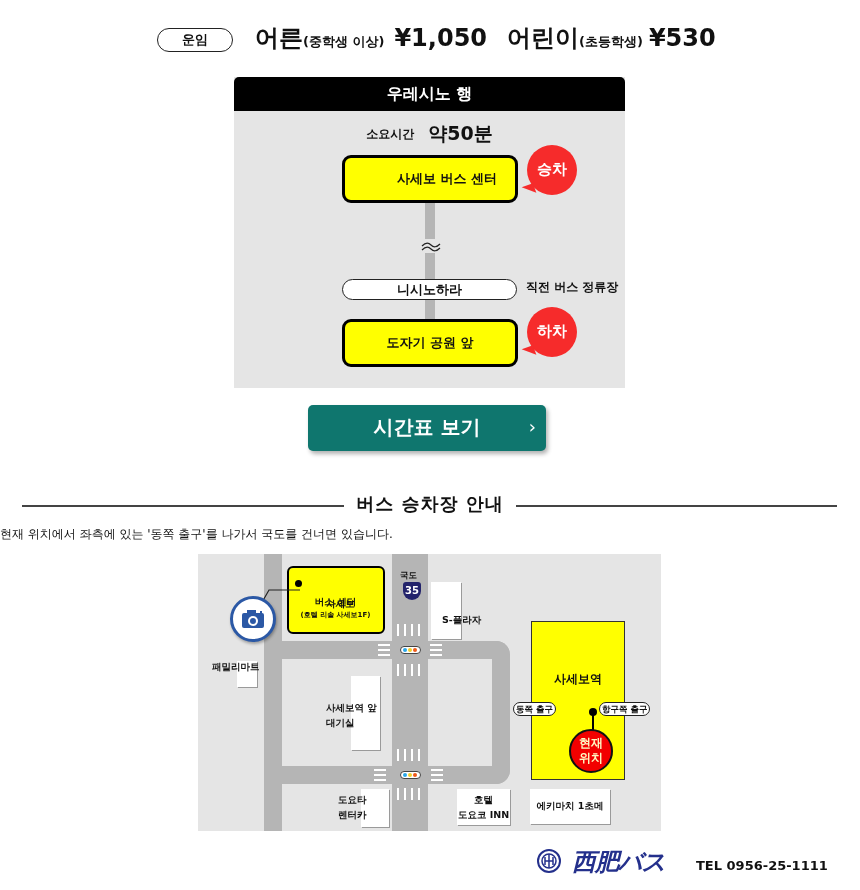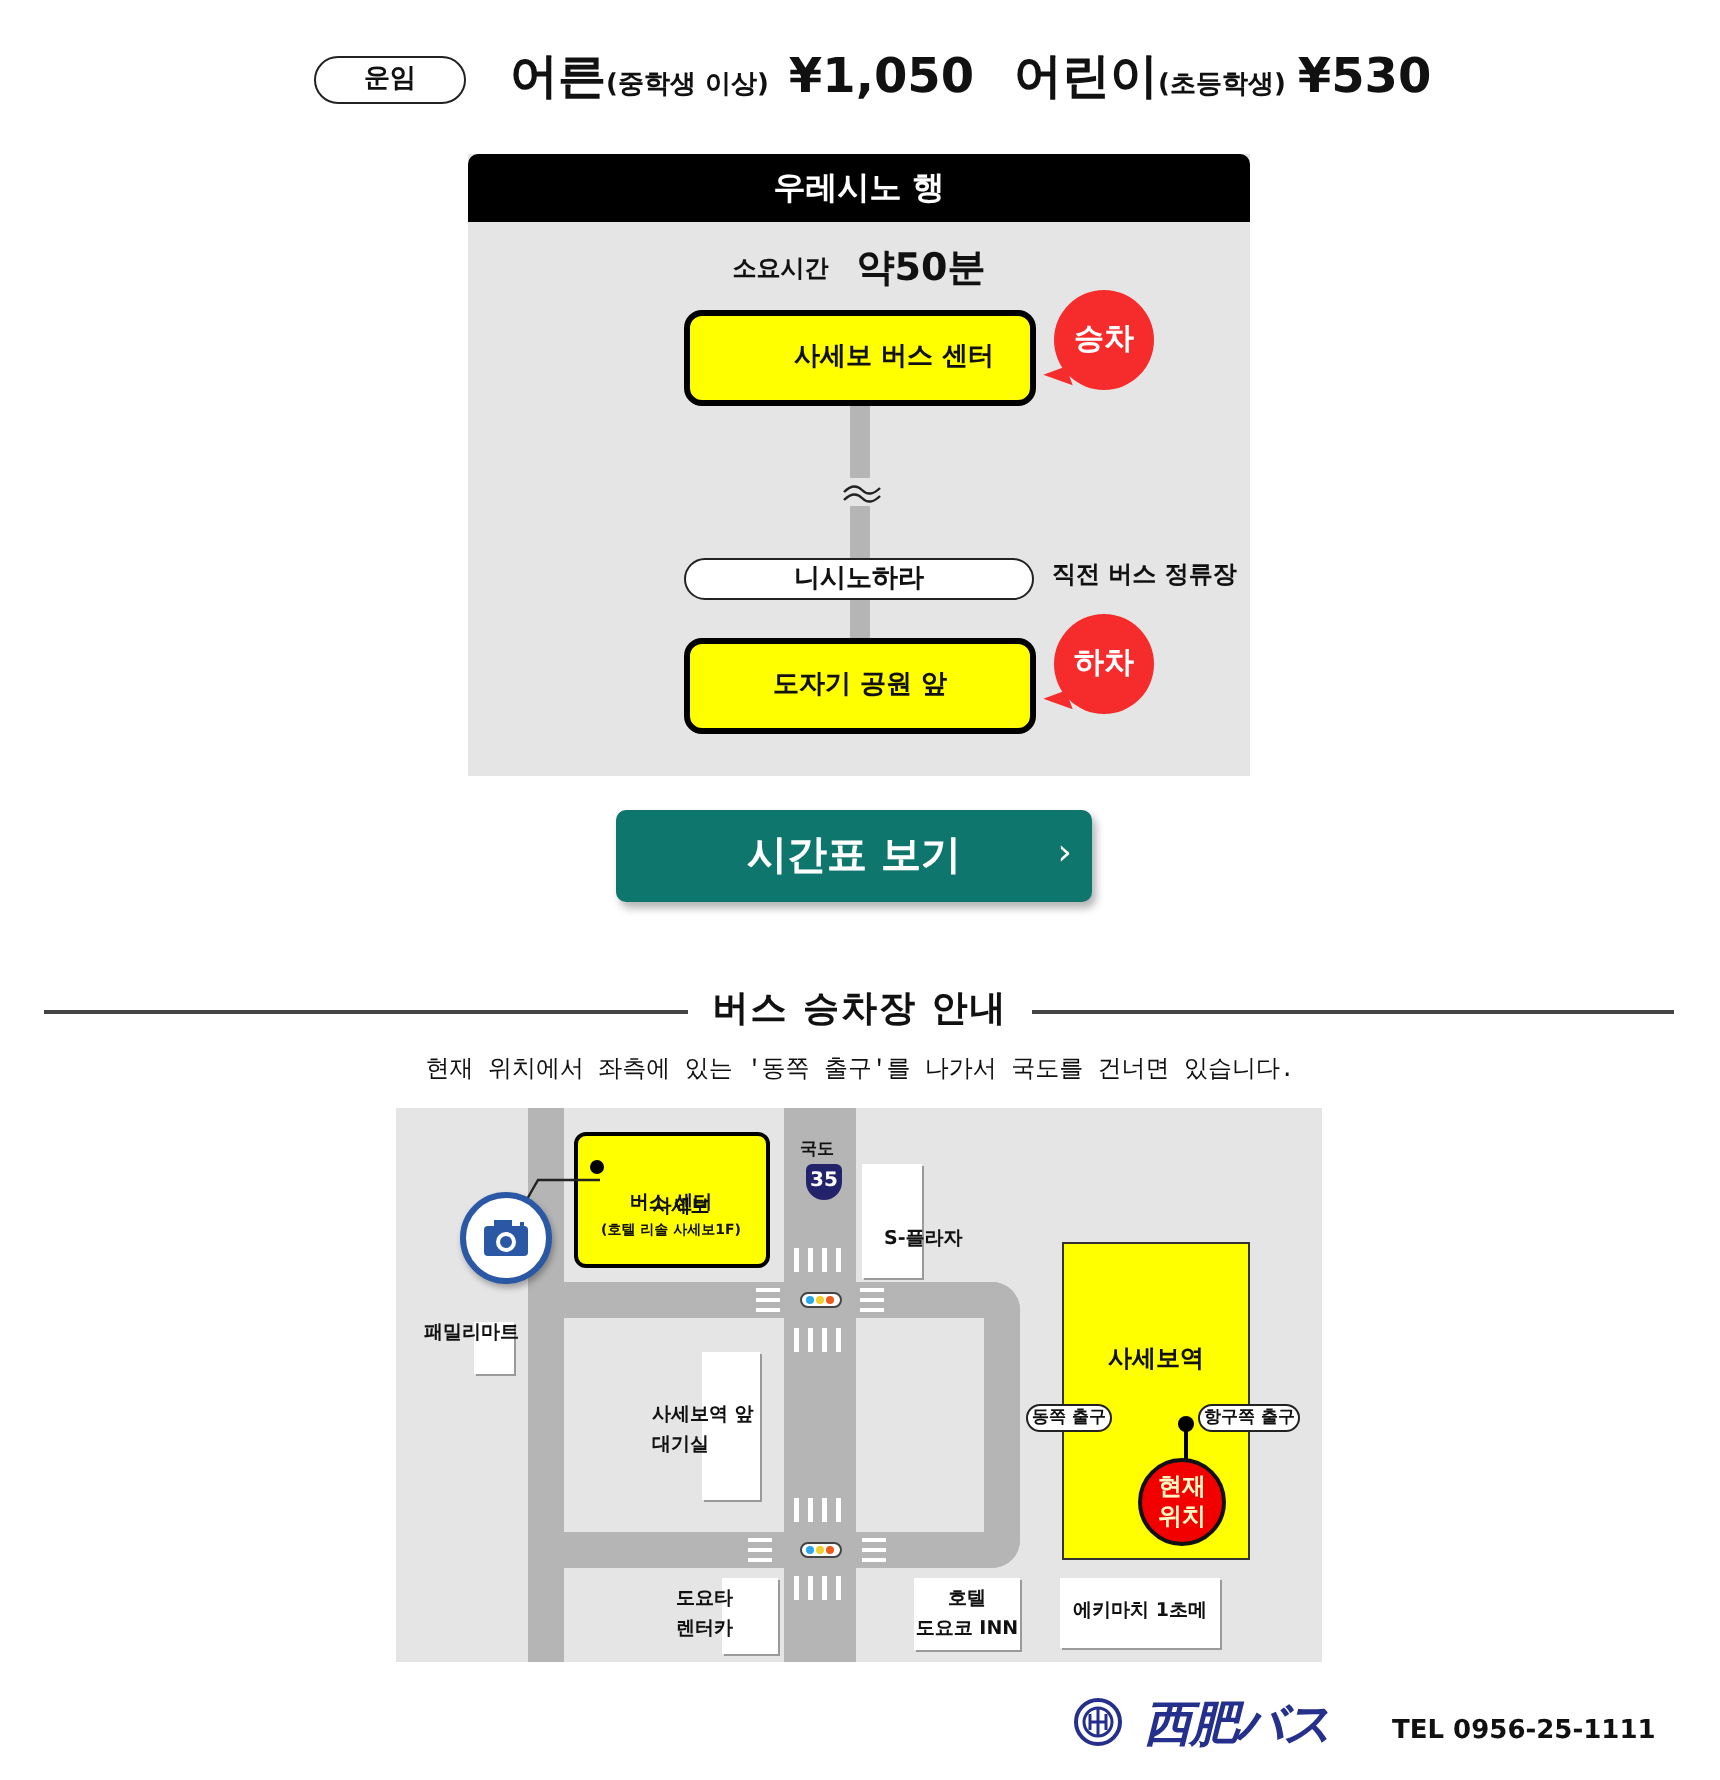--- a/index.html
+++ b/index.html
@@ -28,21 +28,21 @@
   .bubble { position: absolute; width: 50px; height: 50px; background: #f62b2b; border-radius: 50%; color: #ffffff; font-size: 15px; font-weight: bold; text-align: center; line-height: 48px; }
   .bubble::after { content: ""; position: absolute; left: -4px; bottom: 0px; width: 0; height: 0; border-top: 10px solid #f62b2b; border-left: 12px solid transparent; transform: rotate(-20deg); }
 
   
   .timetable-btn { position: absolute; left: 308px; top: 405px; width: 238px; height: 46px; background: #0f766e; border-radius: 5px; box-shadow: 2px 3px 4px rgba(0,0,0,0.3); color: #fff; font-size: 20px; font-weight: bold; text-align: center; line-height: 44px; cursor: pointer; }
   .timetable-btn .chev { position: absolute; right: 10px; top: 0; font-size: 18px; font-weight: normal; }
 
   
   .section-line { position: absolute; top: 505px; height: 1.5px; background: #444; }
   .section-title { position: absolute; top: 492px; left: 0; width: 860px; text-align: center; font-size: 18px; font-weight: bold; letter-spacing: 1px; }
-  .section-desc { position: absolute; top: 526px; left: 0; width: 860px; text-align: center; font-size: 12px; font-family: Liberation Mono, monospace; }
+  .section-desc { position: absolute; top: 526px; left: 0; width: 860px; text-align: left; font-size: 12px; }
 
   
   .map { position: absolute; left: 198px; top: 554px; width: 463px; height: 277px; background: #e5e5e5; overflow: hidden; }
   .road { position: absolute; background: #b5b5b5; }
   .bld { position: absolute; background: #fff; box-shadow: 1px 1px 0 #9a9a9a; }
   .map-label { position: absolute; font-size: 9.5px; font-weight: bold; text-align: center; white-space: nowrap; line-height: 15px; }
   .crosswalk-v { position: absolute; width: 26px; height: 12px; background: repeating-linear-gradient(90deg, #fff 0 2.5px, transparent 2.5px 7px); }
   .crosswalk-h { position: absolute; width: 12px; height: 12px; background: repeating-linear-gradient(0deg, #fff 0 2px, transparent 2px 5px); }
   .signal { position: absolute; width: 21px; height: 8px; border: 1px solid #444; border-radius: 4px; background: #fff; }
   .signal i { position: absolute; top: 1px; width: 4px; height: 4px; border-radius: 50%; }

